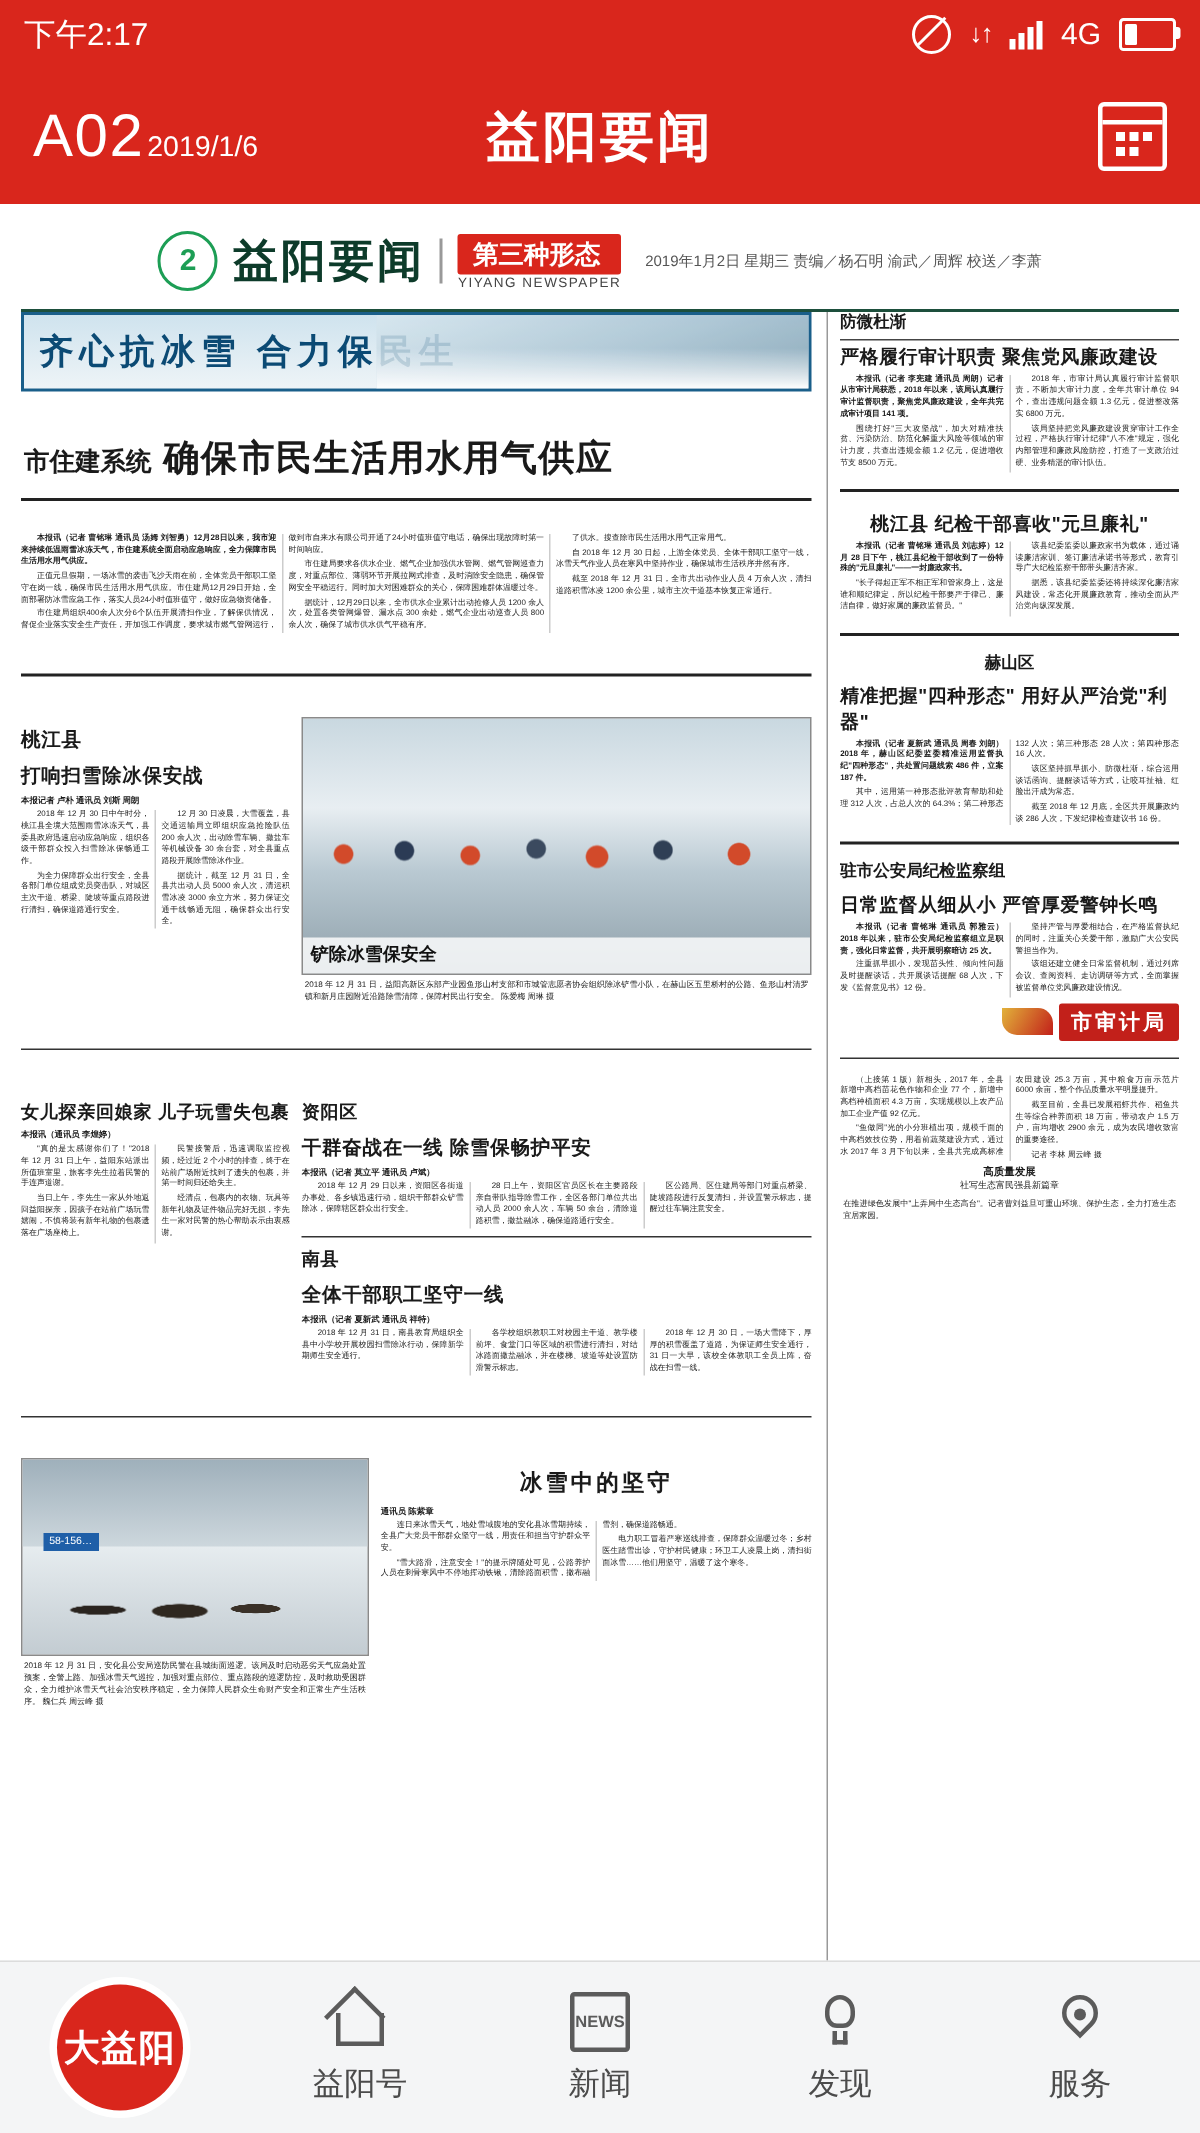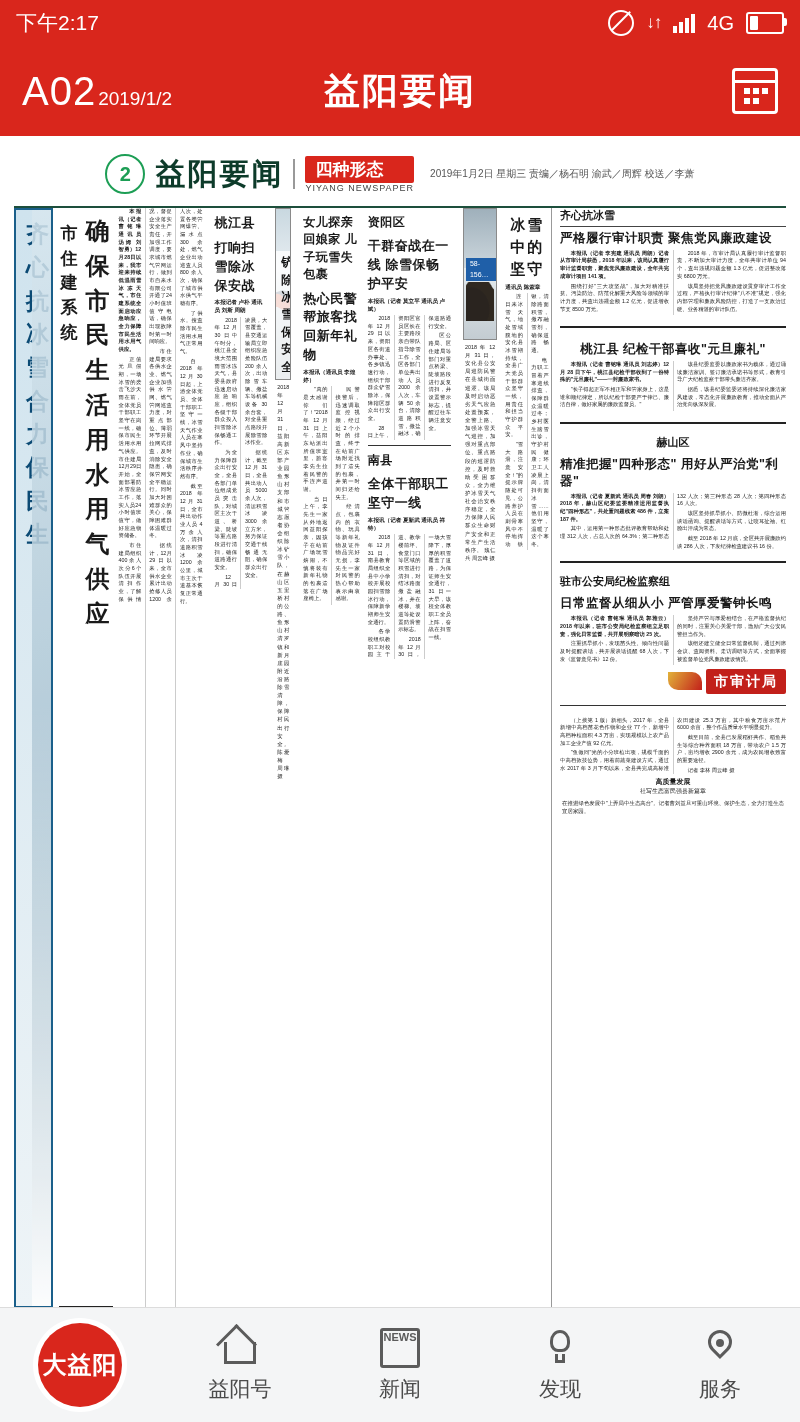--- a/index.html
+++ b/index.html
@@ -77,21 +77,21 @@
   .mh-logo{
     background:#d9261c;color:#fff;font-size:17px;font-weight:bold;padding:2px 10px;border-radius:2px;
   }
   .mh-logo-sub{font-size:9px;color:#444;letter-spacing:1px;}
   .mh-meta{font-size:10px;color:#555;margin-left:6px;}
 
   .paper{
     position:absolute;top:72px;left:14px;right:14px;bottom:0;
     display:flex;gap:10px;font-size:5.4px;line-height:1.45;color:#1a1a1a;
   }
-  .col-left{width:70%;display:flex;flex-direction:row;gap:6px;}
+  .col-left{width:70%;display:flex;flex-direction:column;gap:22px;}
   .col-right{width:30%;display:flex;flex-direction:column;gap:6px;border-left:1px solid #999;padding-left:8px;}
 
   .banner{
     background:linear-gradient(180deg,#cfe3ee,#eef4f7);
     border:2px solid #1a5f8a;padding:8px 10px;position:relative;overflow:hidden;
   }
   .banner .bt{font-size:23px;font-weight:bold;color:#0b4a74;letter-spacing:4px;}
   .banner .snowy{
     position:absolute;right:0;top:0;bottom:0;width:55%;
     background:linear-gradient(160deg,#d8e7ef,#a9c3d2 55%,#7d9eb0);
@@ -181,21 +181,21 @@
   .tab .lbl{font-size:21px;}
   .tab.brand{flex:1;}
   .brand-circle{
     width:84px;height:84px;border-radius:50%;background:#d9261c;color:#fff;
     display:flex;align-items:center;justify-content:center;font-size:24px;font-weight:bold;
     letter-spacing:1px;box-shadow:0 0 0 5px #fff;
   }
   .ic-home,.ic-news,.ic-bulb,.ic-loc{width:40px;height:40px;position:relative;}
   .ic-home:before{content:"";position:absolute;left:4px;top:14px;width:32px;height:22px;border:3px solid #5b5b5b;border-top:none;box-sizing:border-box;}
   .ic-home:after{content:"";position:absolute;left:2px;top:2px;width:26px;height:26px;border-top:3px solid #5b5b5b;border-right:3px solid #5b5b5b;transform:rotate(-45deg);}
-  .ic-news{border:3px solid #5b5b5b;box-sizing:border-box;border-radius:3px;display:flex;justify-content:center;}
+  .ic-news{border:3px solid #5b5b5b;box-sizing:border-box;border-radius:3px;display:flex;align-items:center;justify-content:center;}
   .ic-news span{font-size:11px;font-weight:bold;color:#5b5b5b;}
   .ic-bulb:before{content:"";position:absolute;left:10px;top:2px;width:20px;height:22px;border:3px solid #5b5b5b;border-radius:50% 50% 40% 40%;box-sizing:border-box;}
   .ic-bulb:after{content:"";position:absolute;left:15px;top:26px;width:10px;height:9px;border:3px solid #5b5b5b;border-top:none;box-sizing:border-box;}
   .ic-loc:before{content:"";position:absolute;left:8px;top:2px;width:24px;height:24px;border:3px solid #5b5b5b;border-radius:50% 50% 50% 0;transform:rotate(-45deg);box-sizing:border-box;}
   .ic-loc:after{content:"";position:absolute;left:16px;top:11px;width:8px;height:8px;border-radius:50%;background:#5b5b5b;}
 </style>
 </head>
 <body>
 
 <div class="app">
@@ -216,34 +216,34 @@
       <span class="net-label">4G</span>
       <span class="batt ic">
           <i></i>
         </span>
     </div>
   </div>
 
   <div class="header">
     <div class="page-code">
       <span class="code">A02</span>
-      <span class="date">2019/1/2</span>
+      <span class="date">2019/1/6</span>
     </div>
     <div class="header-title">益阳要闻</div>
     <div class="cal-icon"></div>
   </div>
 
   <div class="paper-wrap">
 
     <div class="masthead">
       <div class="mh-circle">2</div>
       <div class="mh-title">益阳要闻</div>
       <div class="mh-div"></div>
       <div>
-        <div class="mh-logo">四种形态</div>
+        <div class="mh-logo">第三种形态</div>
         <div class="mh-logo-sub">YIYANG NEWSPAPER</div>
       </div>
       <div class="mh-meta">2019年1月2日   星期三   责编／杨石明   渝武／周辉   校送／李萧</div>
     </div>
 
     <div class="paper">
 
       <div class="col-left">
 
         <div class="banner">
@@ -288,21 +288,20 @@
             </div>
             <div class="cap-text">2018 年 12 月 31 日，益阳高新区东部产业园鱼形山村支部和市城管志愿者协会组织除冰铲雪小队，在赫山区五里桥村的公路、鱼形山村清罗镇和新月庄园附近沿路除雪清障，保障村民出行安全。   陈爱梅 周琳 摄</div>
           </div>
         </div>
 
         <div class="sec-divider"></div>
 
         <div class="tri">
           <div style="flex:0 0 34%;">
             <div class="sub-h s3">女儿探亲回娘家   儿子玩雪失包裹</div>
-            <div class="sub-h">热心民警帮旅客找回新年礼物</div>
             <div class="byline">本报讯（通讯员 李煌婷）</div>
             <div class="body-col two">
               <p class="par">"真的是太感谢你们了！"2018 年 12 月 31 日上午，益阳东站派出所值班室里，旅客李先生拉着民警的手连声道谢。</p>
               <p class="par">当日上午，李先生一家从外地返回益阳探亲，因孩子在站前广场玩雪嬉闹，不慎将装有新年礼物的包裹遗落在广场座椅上。</p>
               <p class="par">民警接警后，迅速调取监控视频，经过近 2 个小时的排查，终于在站前广场附近找到了遗失的包裹，并第一时间归还给失主。</p>
               <p class="par">经清点，包裹内的衣物、玩具等新年礼物及证件物品完好无损，李先生一家对民警的热心帮助表示由衷感谢。</p>
             </div>
           </div>
           <div style="flex:1;">
             <div>
@@ -348,21 +347,21 @@
               <p class="par">电力职工冒着严寒巡线排查，保障群众温暖过冬；乡村医生踏雪出诊，守护村民健康；环卫工人凌晨上岗，清扫街面冰雪……他们用坚守，温暖了这个寒冬。</p>
             </div>
           </div>
         </div>
 
       </div>
 
       <div class="col-right">
 
         <div>
-          <div class="r-kicker">齐心抗冰雪</div>
+          <div class="r-kicker">防微杜渐</div>
           <div class="r-title-2">严格履行审计职责  聚焦党风廉政建设</div>
           <div class="body-col two">
             <p class="par lead">本报讯（记者 李宪建 通讯员 周朗）记者从市审计局获悉，2018 年以来，该局认真履行审计监督职责，聚焦党风廉政建设，全年共完成审计项目 141 项。</p>
             <p class="par">围绕打好"三大攻坚战"，加大对精准扶贫、污染防治、防范化解重大风险等领域的审计力度，共查出违规金额 1.2 亿元，促进增收节支 8500 万元。</p>
             <p class="par">2018 年，市审计局认真履行审计监督职责，不断加大审计力度，全年共审计单位 94 个，查出违规问题金额 1.3 亿元，促进整改落实 6800 万元。</p>
             <p class="par">该局坚持把党风廉政建设贯穿审计工作全过程，严格执行审计纪律"八不准"规定，强化内部管理和廉政风险防控，打造了一支政治过硬、业务精湛的审计队伍。</p>
           </div>
         </div>
 
         <div class="sec-divider thick"></div>

